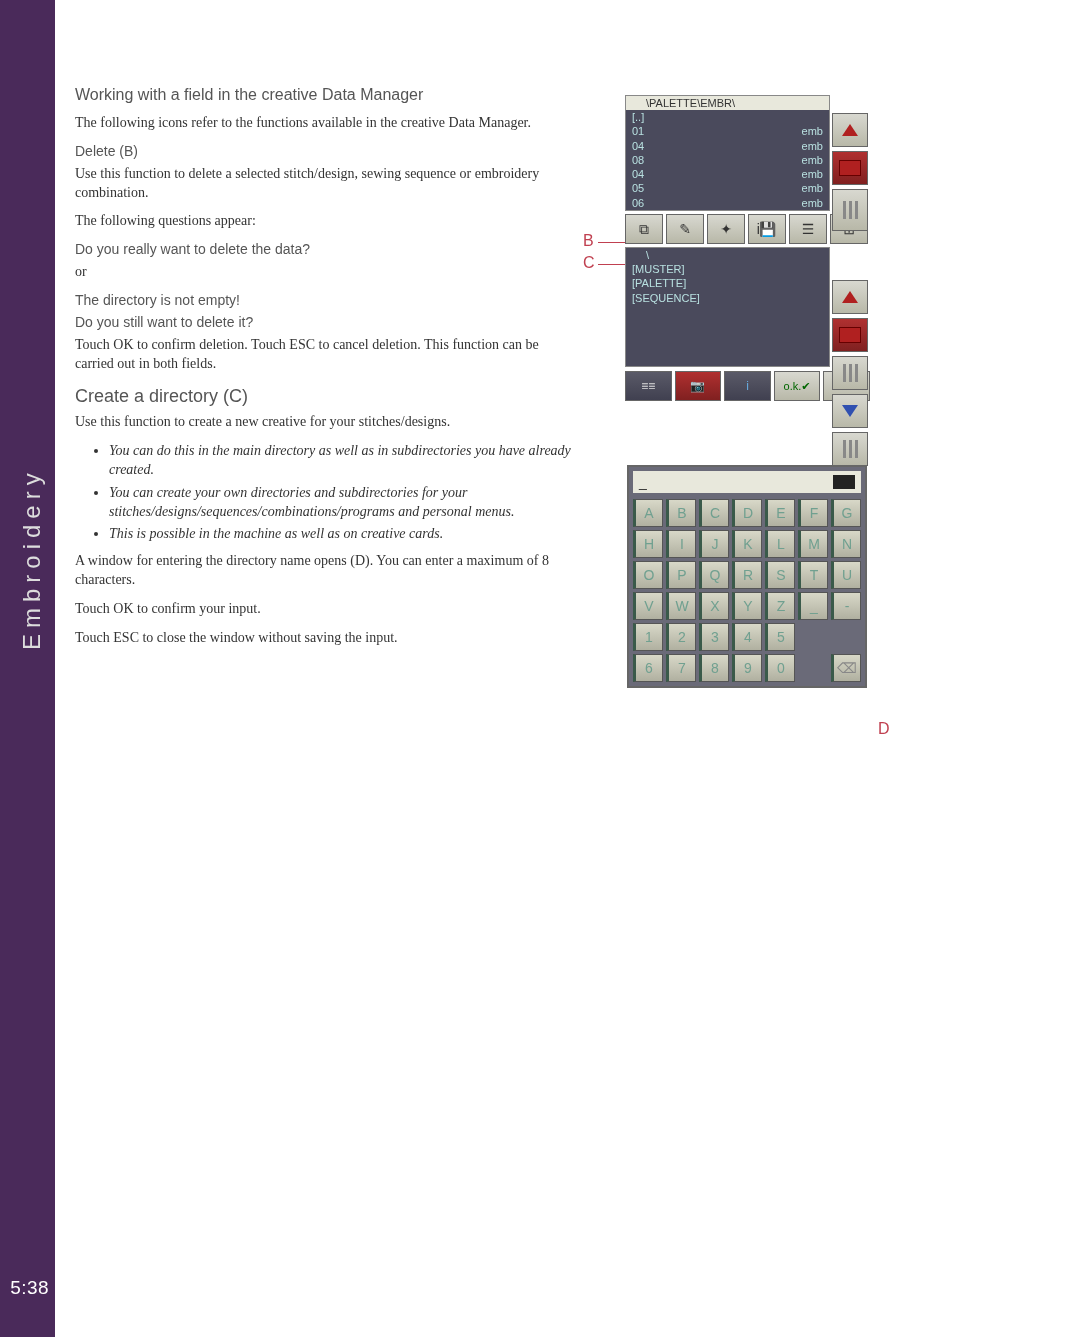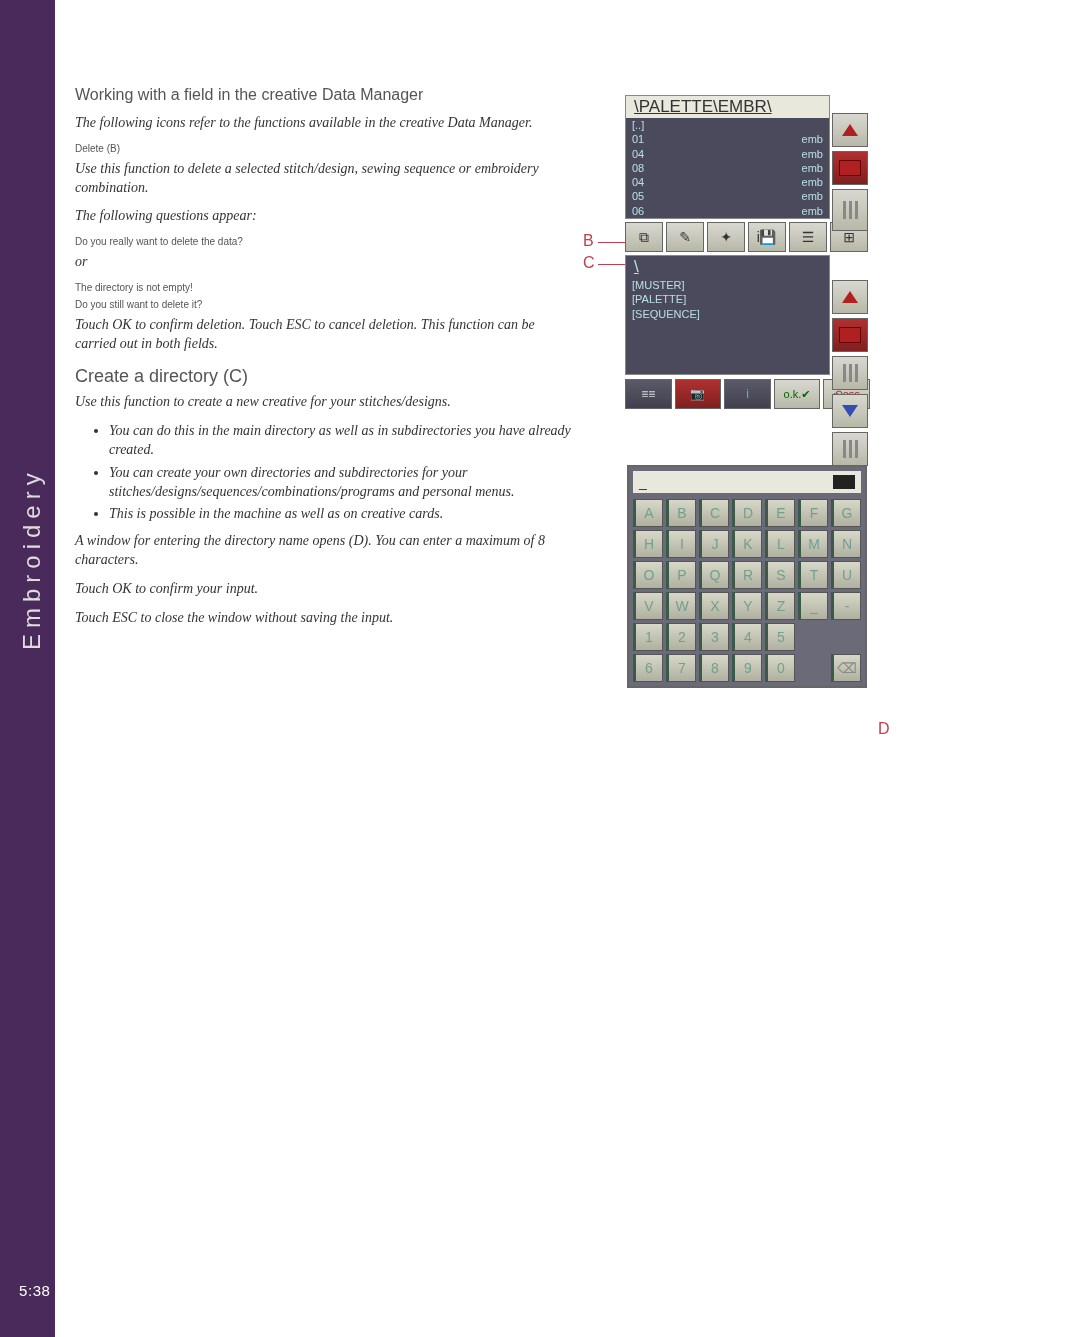--- a/index.html
+++ b/index.html
@@ -29,21 +29,21 @@
     letter-spacing: 6px;
     font-weight: 400;
   }
   
   .page-num2 {
     position: absolute;
     left: 55px;
     bottom: 40px;
     color: #fff;
     font-family: Arial, sans-serif;
-    font-size: 15px;
+    font-size: 19px;
     letter-spacing: 0.5px;
   }
   .content {
     position: absolute;
     left: 75px;
     top: 85px;
     width: 500px;
   }
   h1 {
     font-family: Arial, sans-serif;
@@ -51,26 +51,25 @@
     font-size: 16px;
     color: #555;
     line-height: 1.3;
     margin-bottom: 8px;
   }
   .para {
     font-size: 14px;
     line-height: 1.35;
     margin-bottom: 10px;
     color: #333;
-    font-style: italic;
   }
   h2 {
     font-family: Arial, sans-serif;
     font-weight: 400;
-    font-size: 10px;
+    font-size: 14px;
     color: #555;
     margin-top: 6px;
     margin-bottom: 6px;
   }
   h3 {
     font-family: Arial, sans-serif;
     font-weight: 400;
     font-size: 18px;
     color: #555;
     margin-top: 12px;
@@ -97,23 +96,22 @@
   }
   .screen1 .panel {
     background: #4a4a5c;
     border: 1px solid #888;
     width: 205px;
   }
   .screen1 .title-row {
     background: #e8e8dc;
     color: #333;
     font-family: Arial, sans-serif;
-    font-size: 17px;
-    padding: 1px 8px;
-    text-decoration: underline;
+    font-size: 11px;
+    padding: 1px 20px;
   }
   .screen1 .row {
     display: flex;
     justify-content: space-between;
     color: #b8e0e0;
     font-family: Arial, sans-serif;
     font-size: 11px;
     padding: 0 6px;
     line-height: 1.3;
   }

